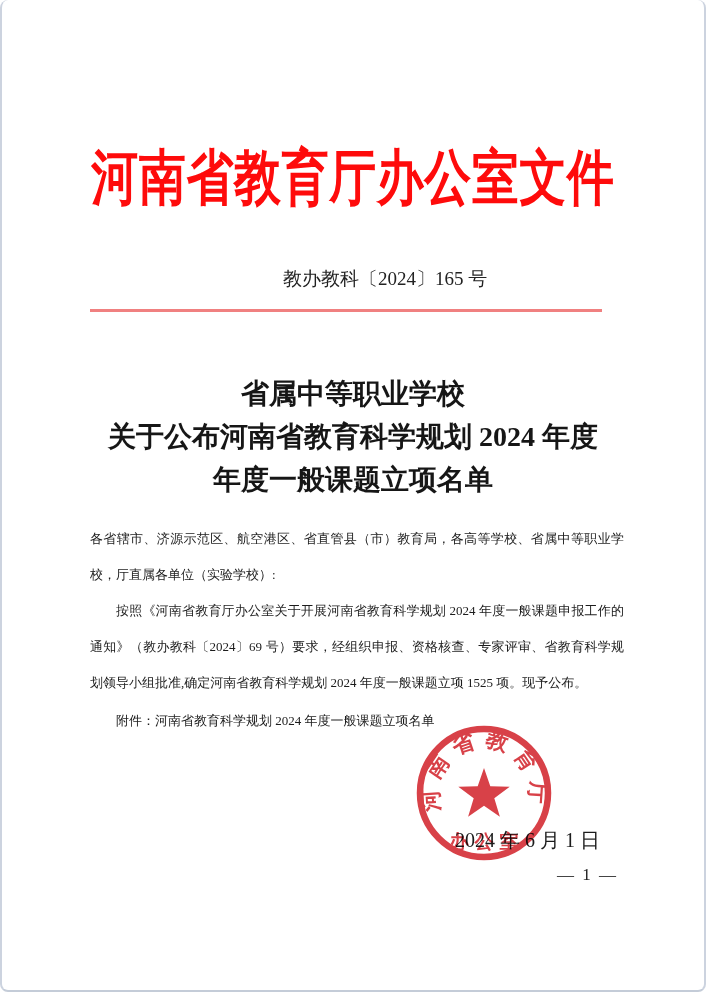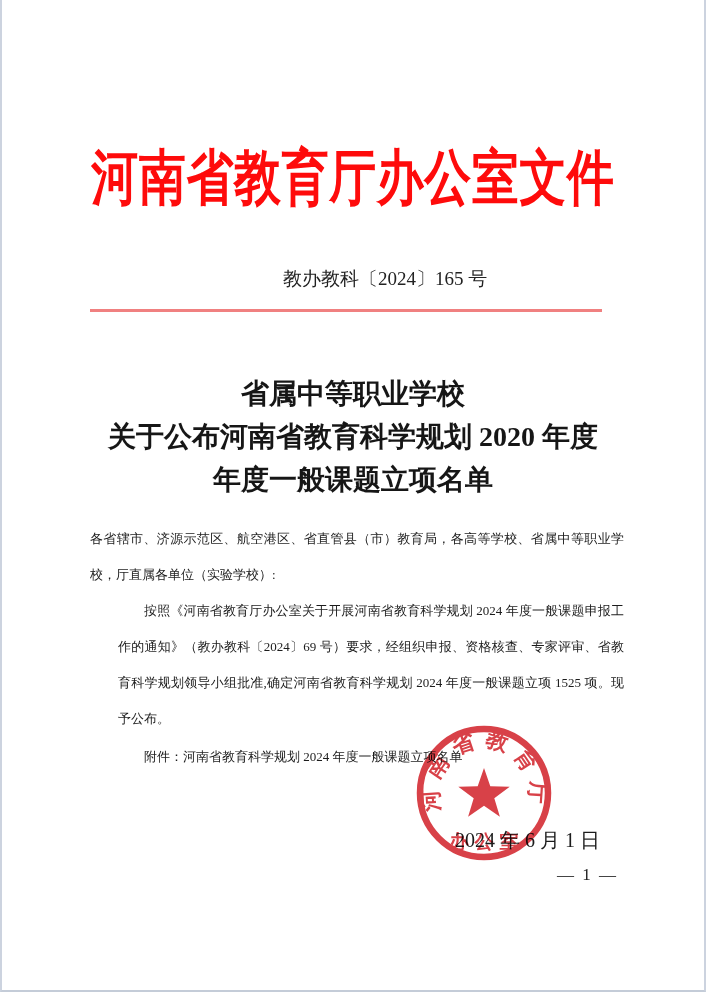--- a/index.html
+++ b/index.html
@@ -10,20 +10,21 @@
   }
   .page {
     position:relative;
     width:706px;
     height:992px;
     background:#ffffff;
     border-left:2px solid #ccd3df;
     border-right:2px solid #ccd3df;
     border-bottom:2px solid #c4ccd8;
     overflow:hidden;
+    border-radius:8px;
   }
   .header-title {
     position:absolute;
     top:146px;
     left:0;
     width:100%;
     text-align:center;
     font-size:60px;
     line-height:64px;
     font-weight:bold;
@@ -66,21 +67,21 @@
   .body-text {
     position:absolute;
     top:521px;
     left:88px;
     width:534px;
     font-size:13px;
     line-height:36px;
     text-align:justify;
     color:#1c1c1c;
   }
-  .body-text p.indent { text-indent:2em;margin-left:28px; }
+  .body-text p.indent { text-indent:2em; }
   .attachment { margin-top:2px; }
   .date-line {
     position:absolute;
     top:827px;
     left:0;
     width:100%;
     text-align:right;
     padding-right:104px;
     font-size:20px;
     color:#1c1c1c;
@@ -116,21 +117,21 @@
 <div class="page">
 
   <div class="header-title">河南省教育厅办公室文件</div>
 
   <div class="doc-number">教办教科〔2024〕165 号</div>
 
   <div class="red-line"></div>
 
   <div class="main-title">
     <div>省属中等职业学校</div>
-    <div>关于公布河南省教育科学规划 2020 年度</div>
+    <div>关于公布河南省教育科学规划 2024 年度</div>
     <div>年度一般课题立项名单</div>
   </div>
 
   <div class="body-text">
     <p>各省辖市、济源示范区、航空港区、省直管县（市）教育局，各高等学校、省属中等职业学校，厅直属各单位（实验学校）:</p>
     <p class="indent">按照《河南省教育厅办公室关于开展河南省教育科学规划 2024 年度一般课题申报工作的通知》（教办教科〔2024〕69 号）要求，经组织申报、资格核查、专家评审、省教育科学规划领导小组批准,确定河南省教育科学规划 2024 年度一般课题立项 1525 项。现予公布。</p>
     <p class="indent attachment">附件：河南省教育科学规划 2024 年度一般课题立项名单</p>
   </div>
 
   <div class="date-line">2024 年 6 月 1 日</div>

